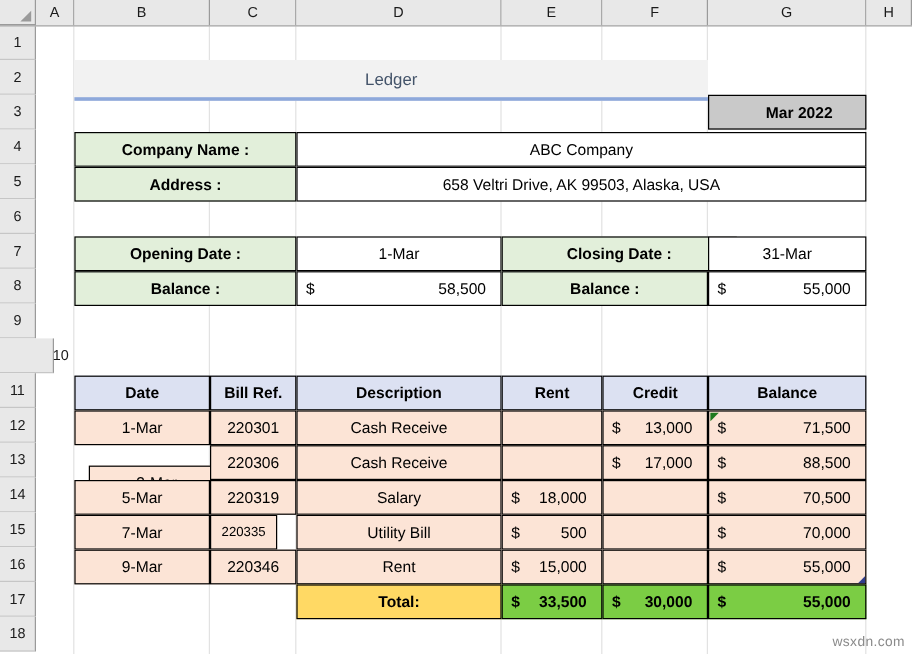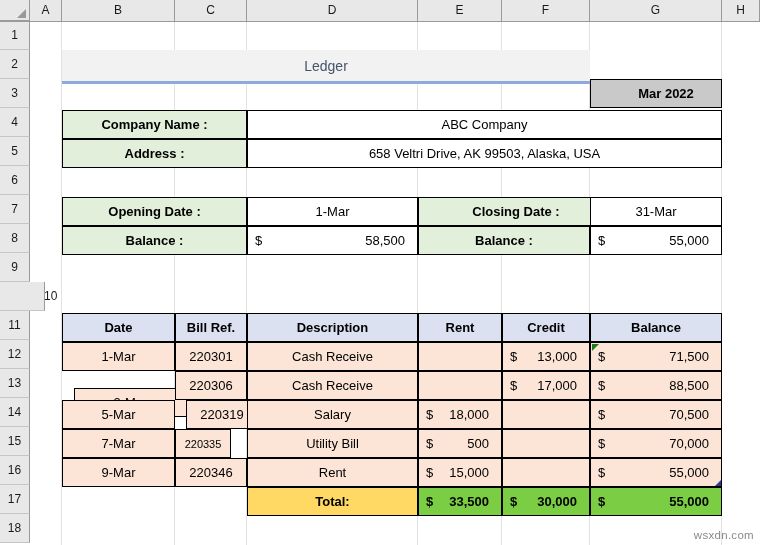--- a/index.html
+++ b/index.html
@@ -151,21 +151,21 @@
   <div class="money bd fill-peach" style="left:502px;top:371px;width:88px;height:29px;font-size:13px;">
     <span class="sym">$</span>
     <span class="amt">17,000</span>
   </div>
   <div class="money bd fill-peach" style="left:590px;top:371px;width:132px;height:29px;font-size:13px;">
     <span class="sym">$</span>
     <span class="amt">88,500</span>
   </div>
 
   <div class="cell c-center bd fill-peach" style="left:62px;top:400px;width:113px;height:29px;font-size:13px;">5-Mar</div>
-  <div class="cell c-center bd fill-peach" style="left:186px;top:400px;width:72px;height:29px;font-size:13px;">220319</div>
+  <div class="cell c-center bd fill-peach" style="left:175px;top:400px;width:72px;height:29px;font-size:13px;">220319</div>
   <div class="cell c-center bd fill-peach" style="left:247px;top:400px;width:171px;height:29px;font-size:13px;">Salary</div>
   <div class="money bd fill-peach" style="left:418px;top:400px;width:84px;height:29px;font-size:13px;">
     <span class="sym">$</span>
     <span class="amt">18,000</span>
   </div>
   <div class="money bd fill-peach" style="left:502px;top:400px;width:88px;height:29px;font-size:13px;">
     <span class="sym"></span>
     <span class="amt"></span>
   </div>
   <div class="money bd fill-peach" style="left:590px;top:400px;width:132px;height:29px;font-size:13px;">

